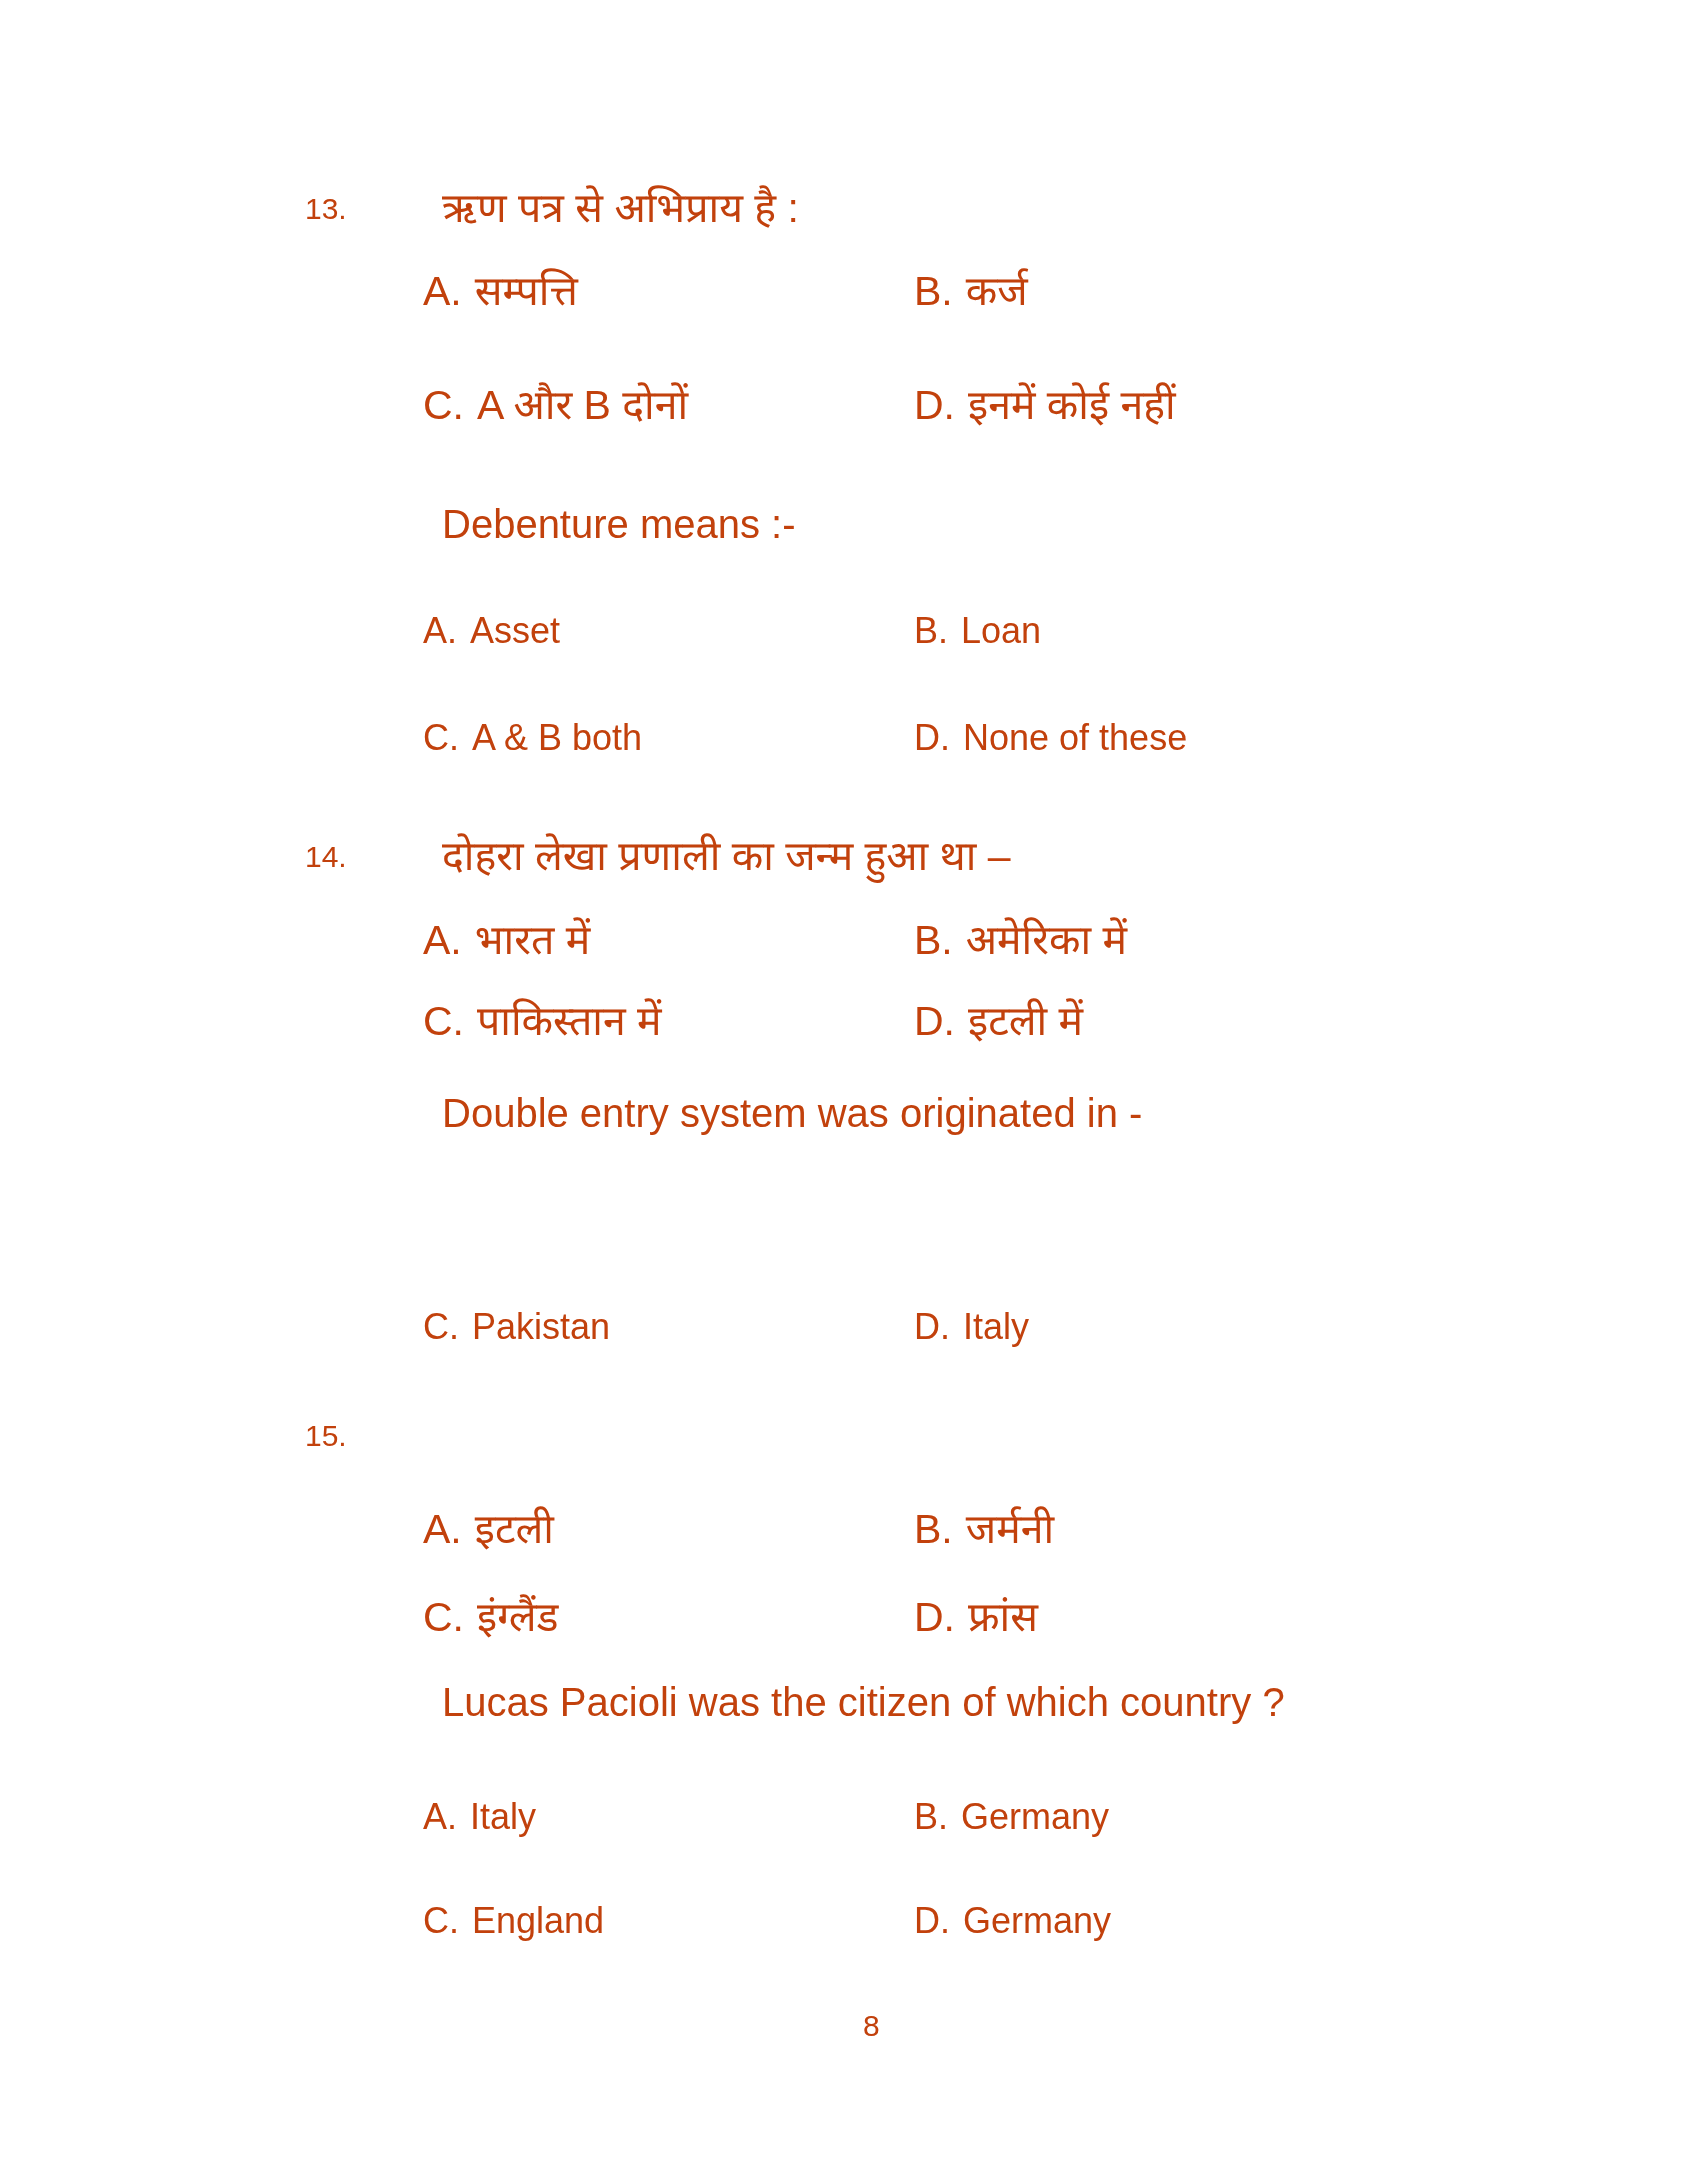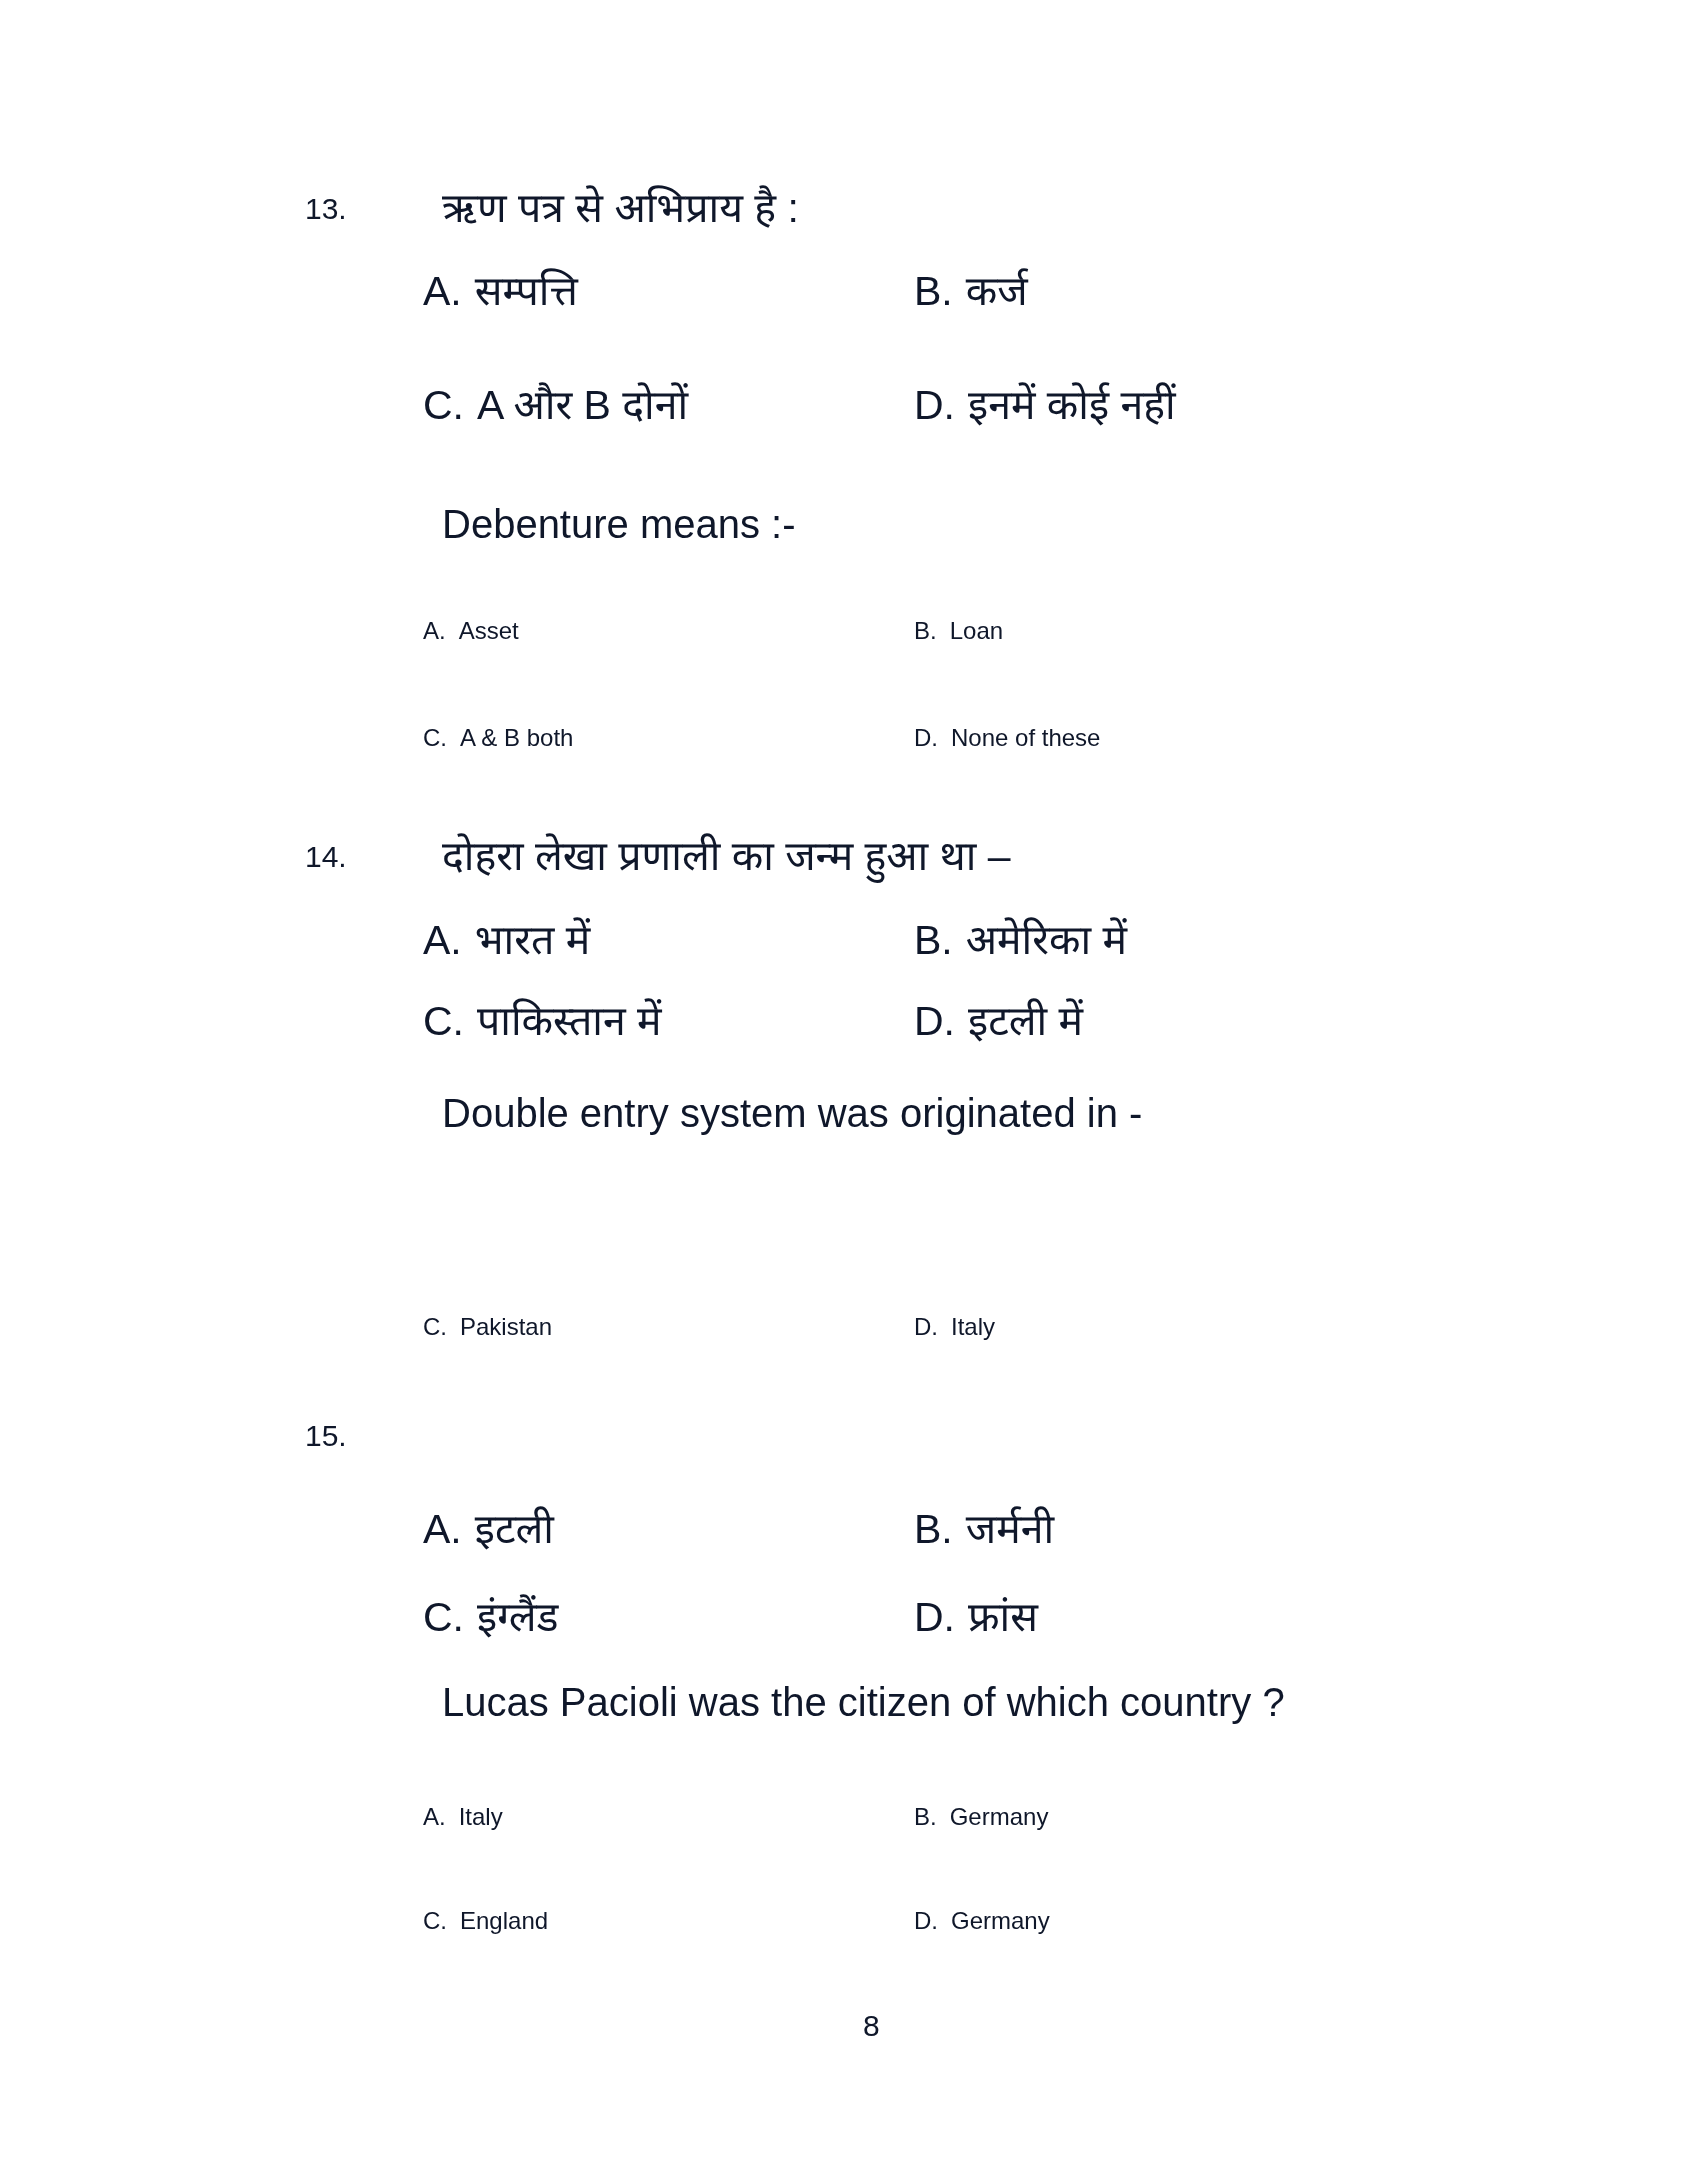--- a/index.html
+++ b/index.html
@@ -5,21 +5,21 @@
   html, body {
     margin: 0;
     padding: 0;
     background: #ffffff;
   }
   .page {
     position: relative;
     width: 1683px;
     height: 2178px;
     background: #ffffff;
-    color: #0f172a;
+    color: #c2410c;
     font-family: "Liberation Sans", "DejaVu Sans", sans-serif;
     overflow: hidden;
     border-radius: 19px;
   }
   .line {
     position: absolute;
     left: 0;
     width: 100%;
     height: 51px;
     line-height: 51px;
@@ -32,21 +32,21 @@
   }
   .q-text {
     position: absolute;
     left: 442px;
     font-size: 40px;
   }
   .q-text.hi {
     font-size: 41px;
   }
   .opt {
-    font-size: 24px;
+    font-size: 36px;
   }
   .opt.hi {
     font-size: 41px;
   }
   .col-a { position: absolute; left: 423px; }
   .col-b { position: absolute; left: 914px; }
   .opt-label { margin-right: 13px; }
   .page-num {
     position: absolute;
     left: 863px;

